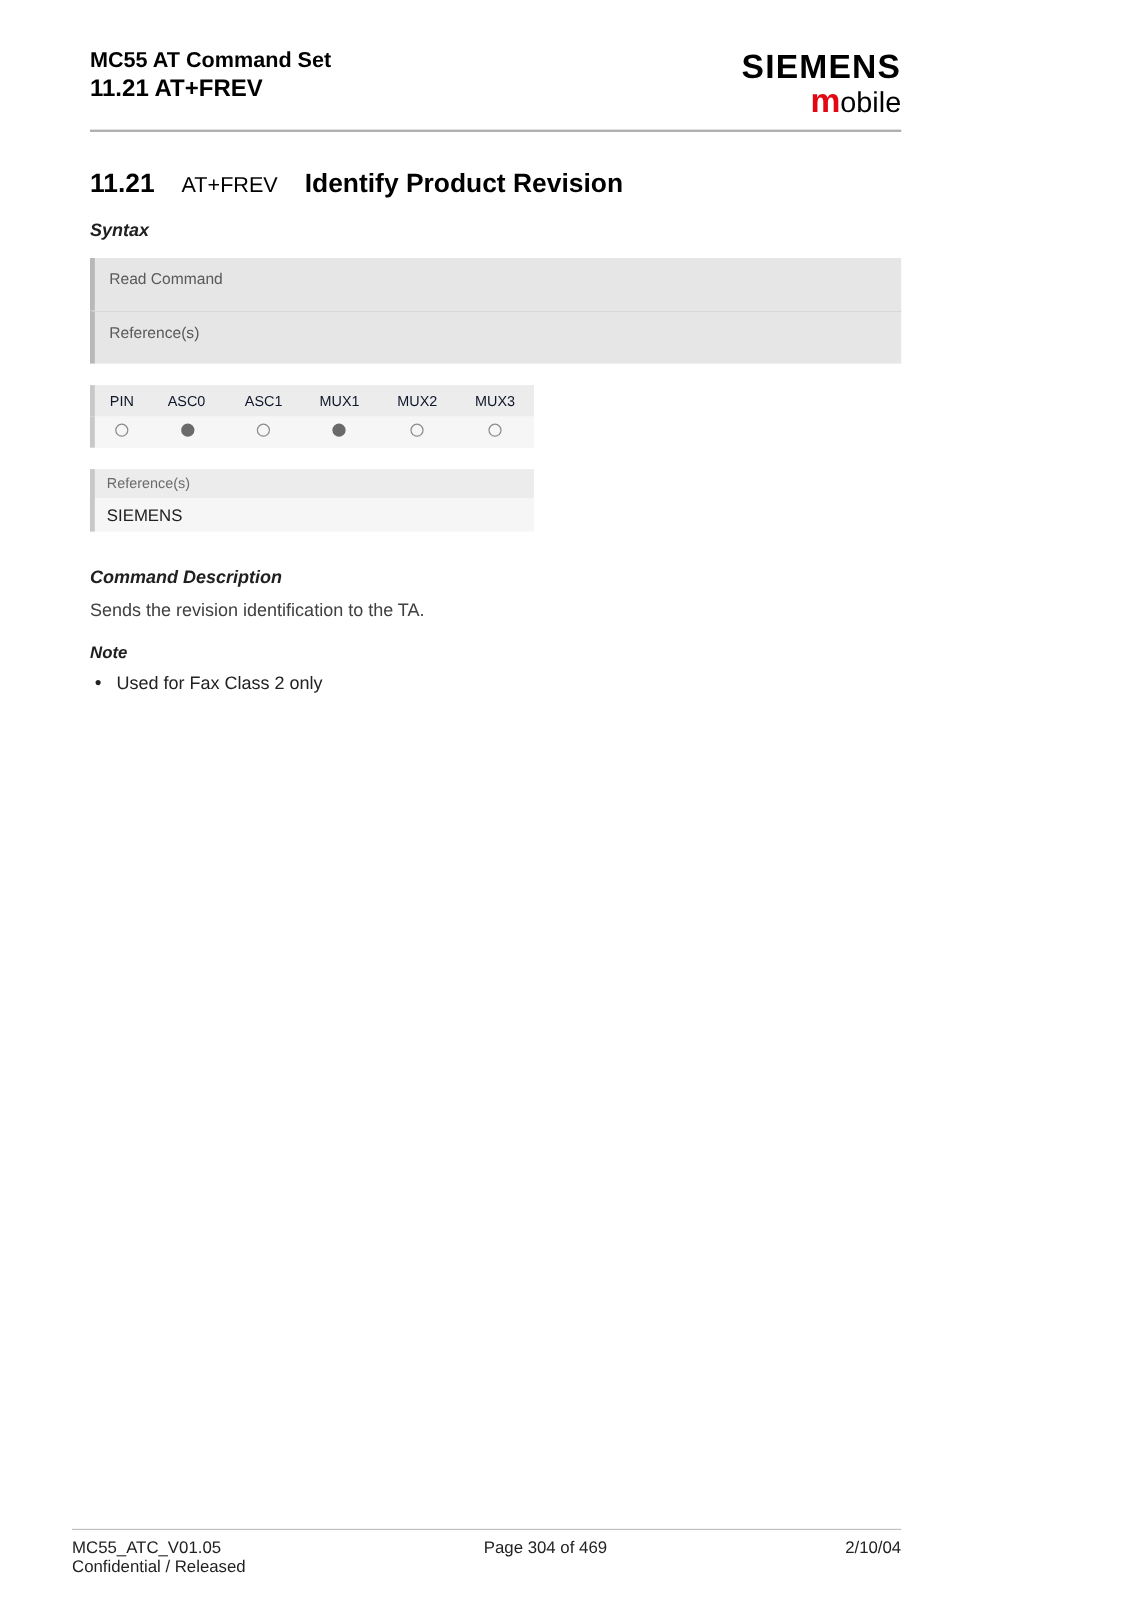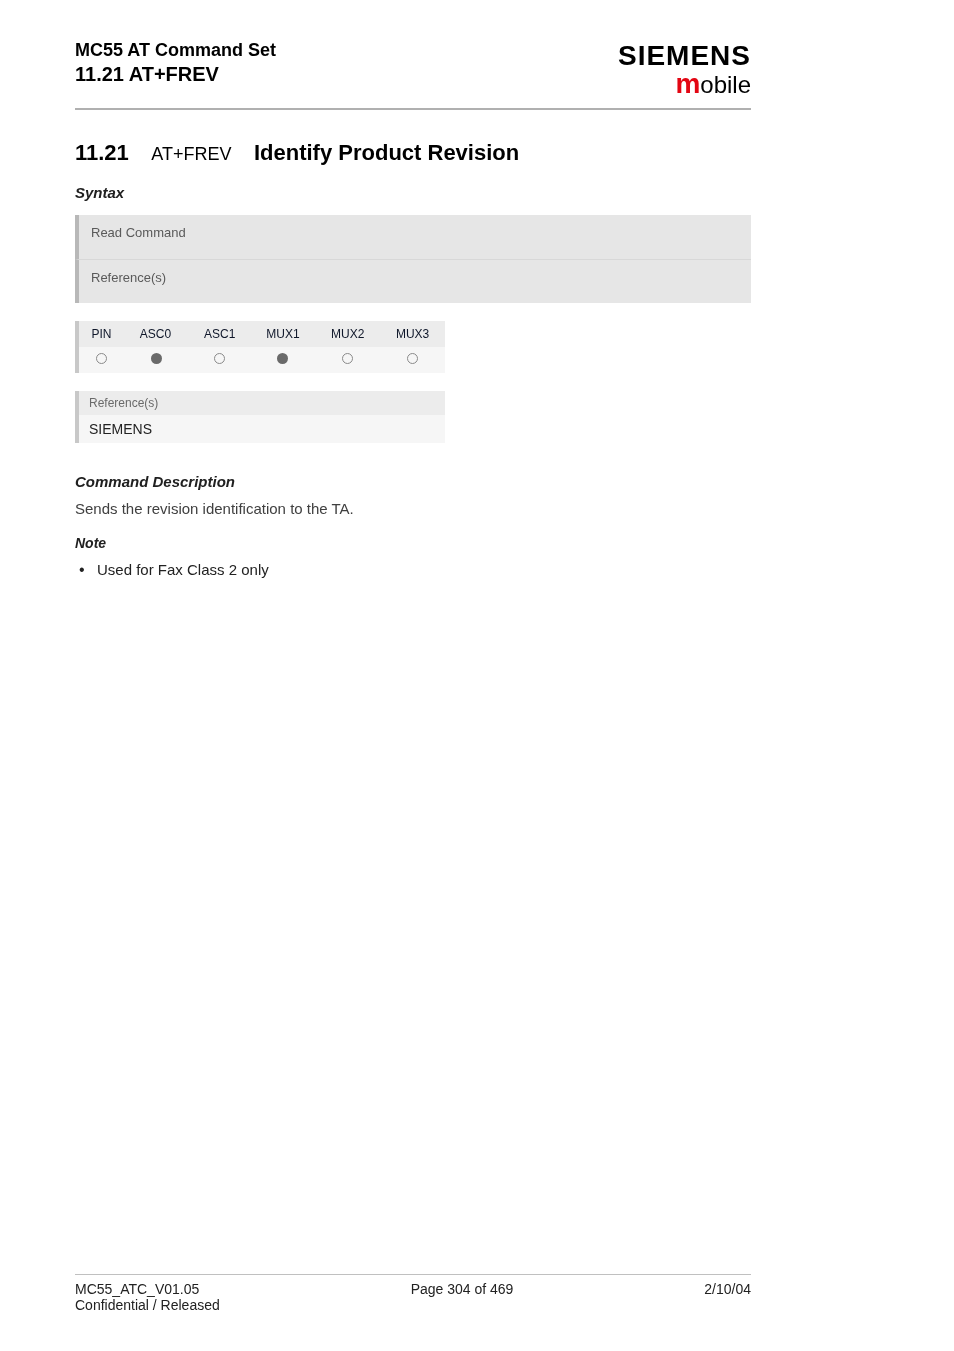--- a/index.html
+++ b/index.html
@@ -33,21 +33,21 @@
   .circ-full { display: inline-block; width: 11px; height: 11px; border-radius: 50%; background: #6a6a6a; }
   .refbox { width: 370px; margin-top: 18px; }
   .refbox .hd { background: #ececec; border-left: 4px solid #c8c8c8; font-size: 12px; color: #6a6a6a; padding: 5px 10px; }
   .refbox .bd { background: #f6f6f6; border-left: 4px solid #c8c8c8; font-size: 14px; color: #222; padding: 6px 10px; }
   .cmd-desc-h { font-size: 15px; font-weight: bold; font-style: italic; color: #202020; margin-top: 30px; margin-bottom: 10px; }
   .body-text { font-size: 15px; color: #404040; margin-bottom: 18px; }
   .note-h { font-size: 14px; font-weight: bold; font-style: italic; color: #202020; margin-bottom: 10px; }
   ul.note-list { list-style: none; padding-left: 0; }
   ul.note-list li { font-size: 15px; color: #222; padding-left: 22px; position: relative; }
   ul.note-list li:before { content: "•"; position: absolute; left: 4px; top: 0; font-size: 16px; }
-  .footer { position: absolute; bottom: 38px; left: 75px; right: 75px; border-top: 1px solid #c0c0c0; padding-top: 6px; display: flex; justify-content: space-between; font-size: 14px; color: #222; }
+  .footer { position: absolute; bottom: 38px; left: 60px; right: 75px; border-top: 1px solid #c0c0c0; padding-top: 6px; display: flex; justify-content: space-between; font-size: 14px; color: #222; }
   .footer .col { }
   .footer .col.left { text-align: left; }
   .footer .col.mid { text-align: center; flex: 1; }
   .footer .col.right { text-align: right; }
 </style>
 </head>
 <body>
 
 <div class="page">
 

